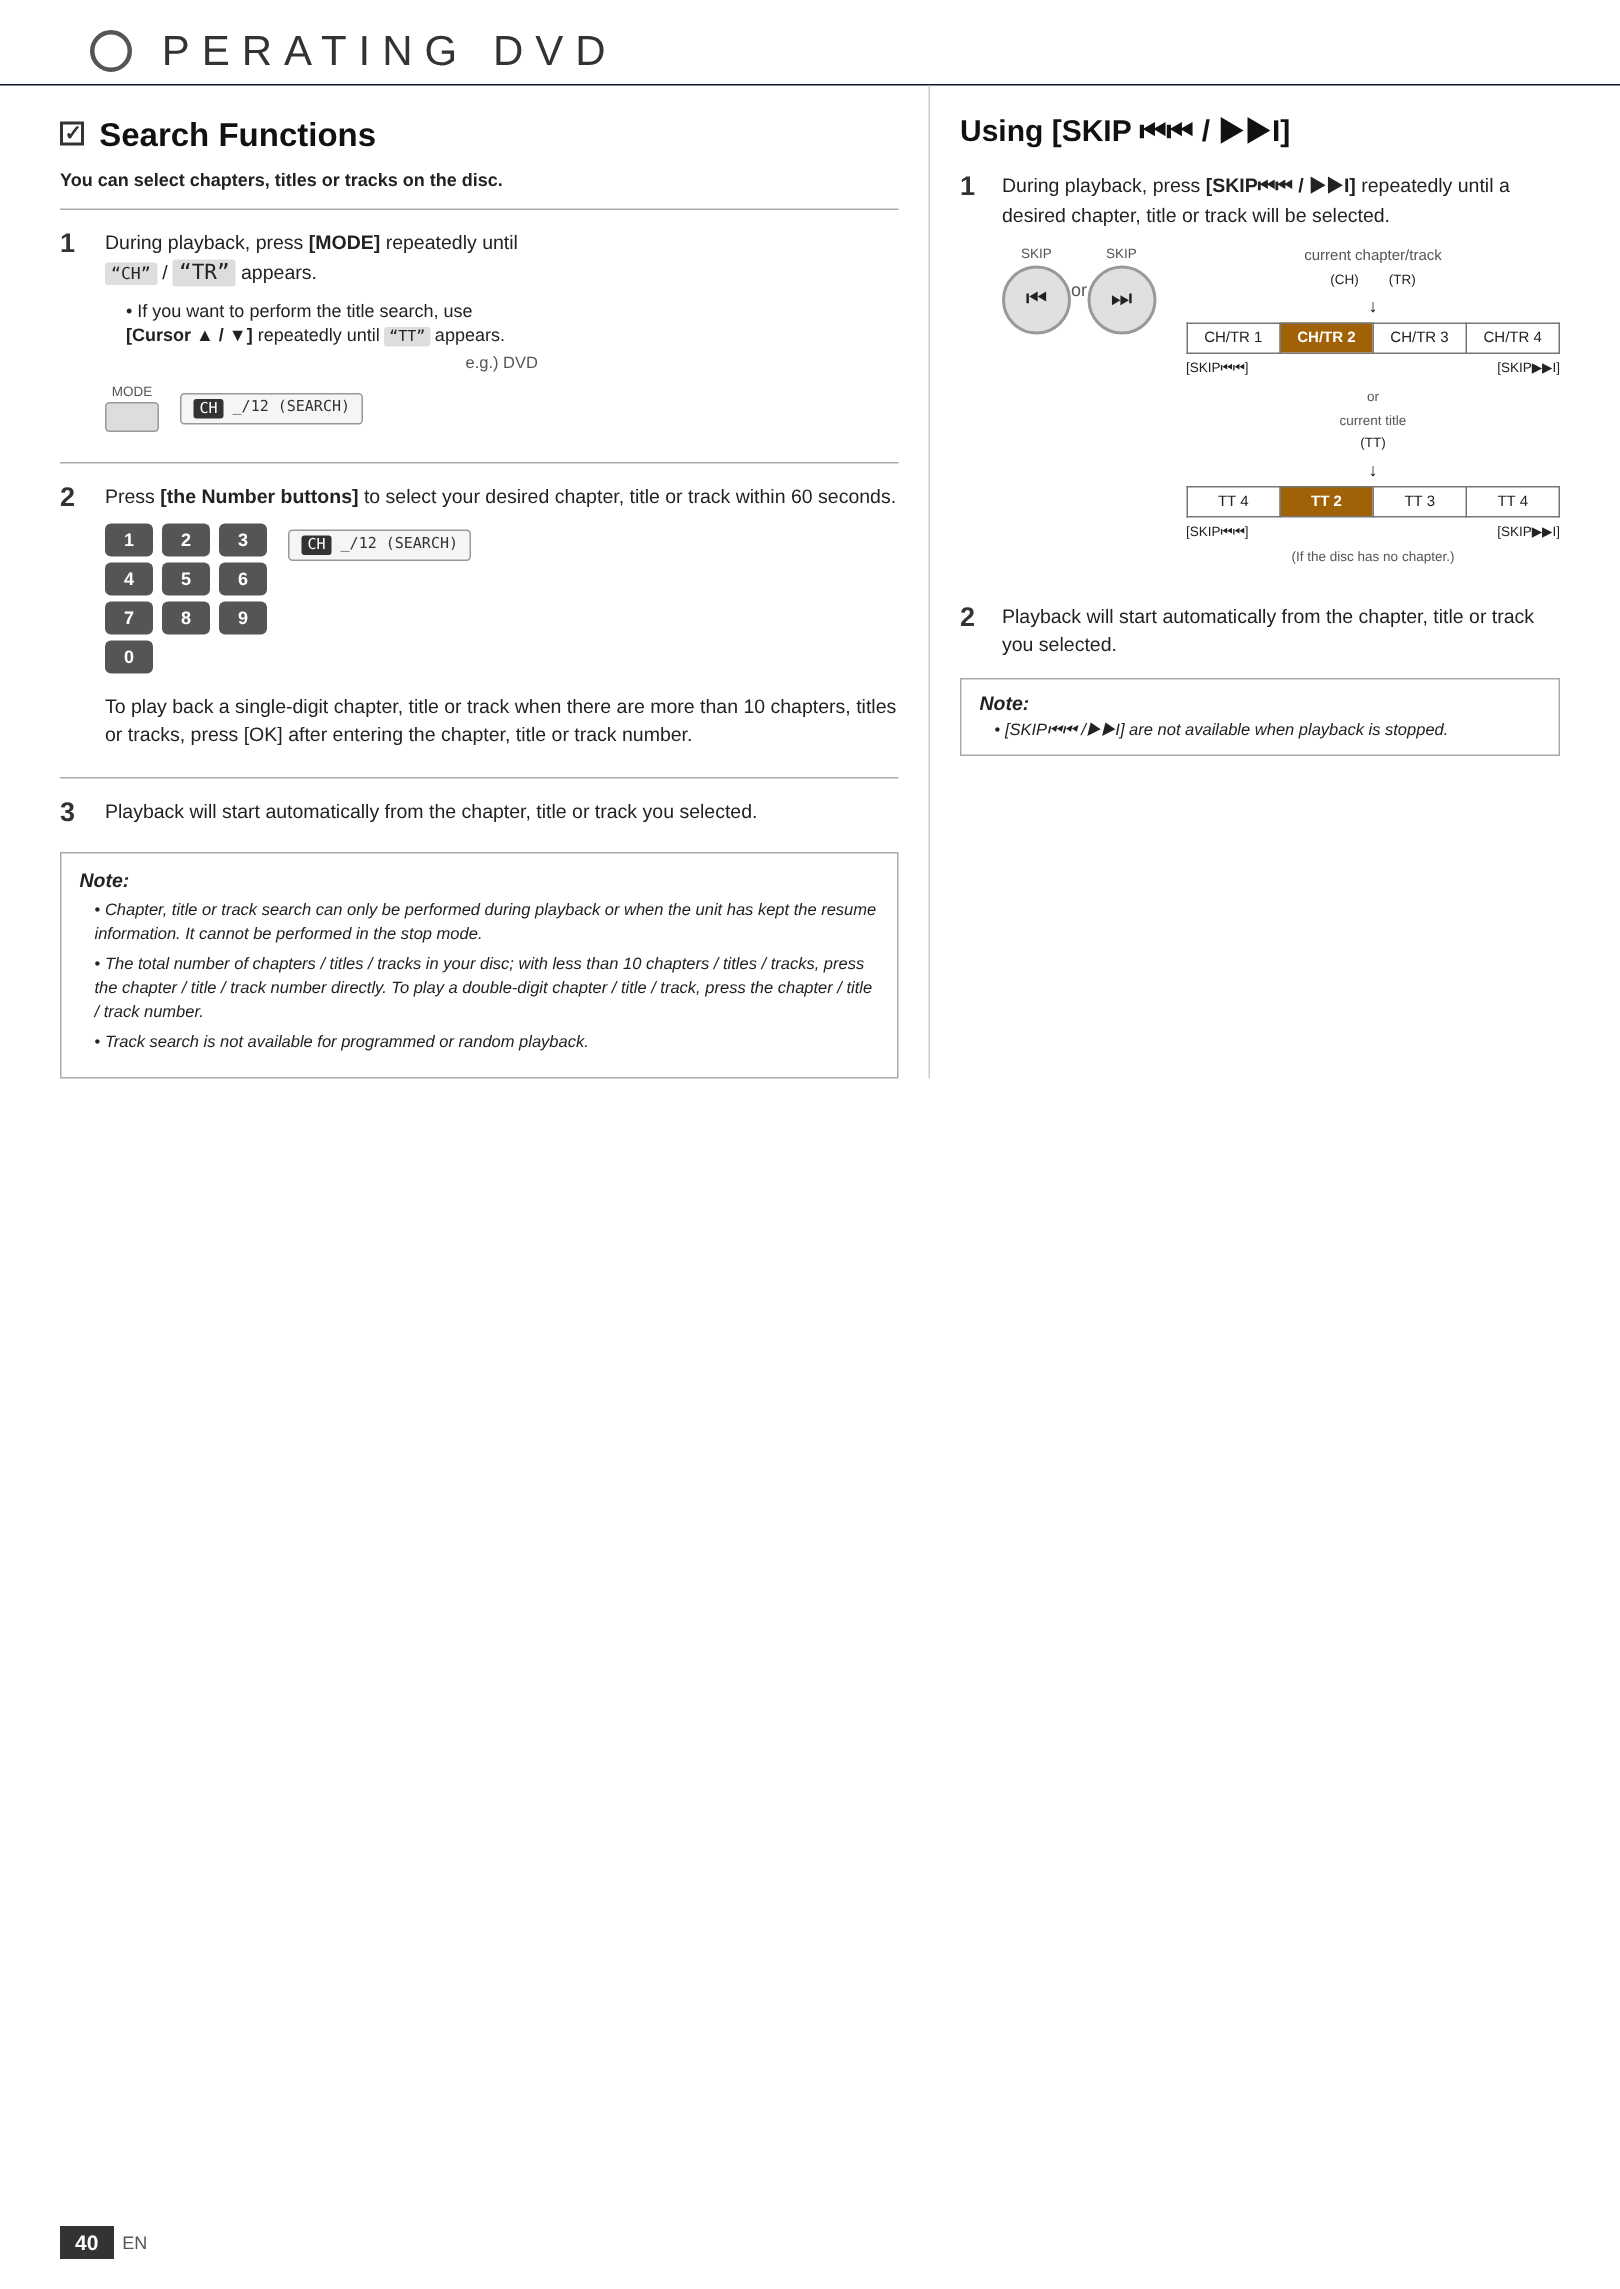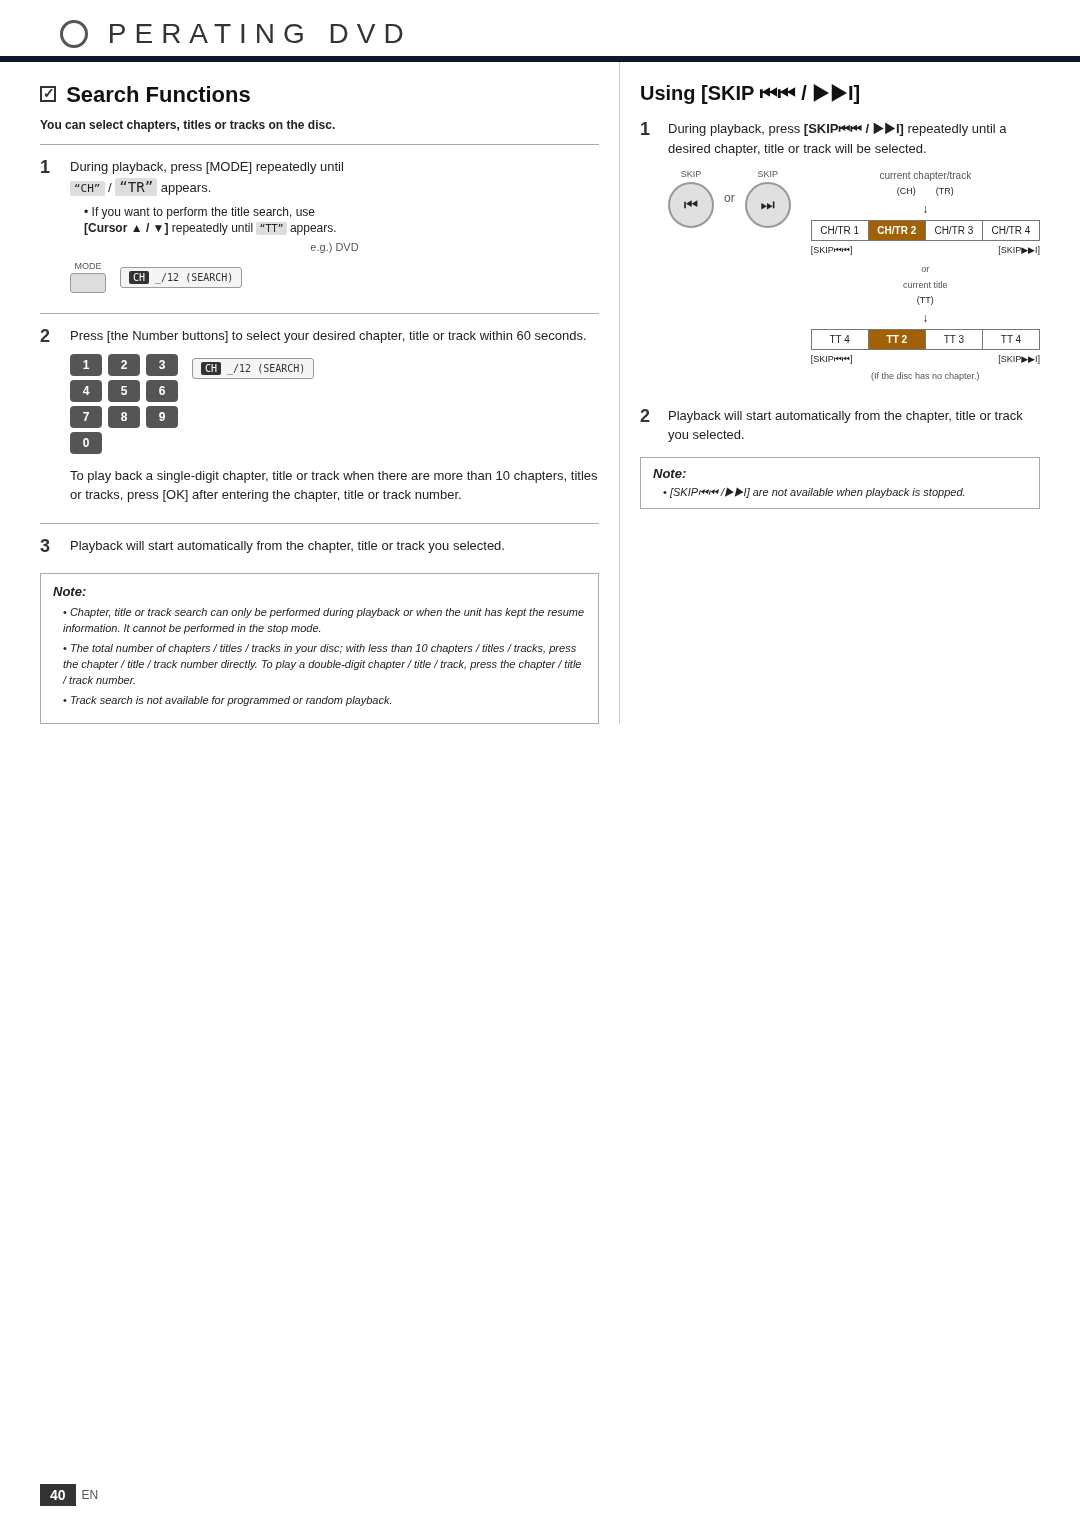--- a/index.html
+++ b/index.html
@@ -9,21 +9,21 @@
       background: #fff;
       font-family: Arial, Helvetica, sans-serif;
       font-size: 13px;
       color: #222;
       position: relative;
     }
 
     
     .page-header {
       padding: 18px 60px 0 60px;
-      border-bottom: 6px solid #0f172a;
+      border-bottom: 1px solid #0f172a;
       margin-bottom: 0;
       display: flex;
       align-items: flex-end;
       padding-bottom: 6px;
     }
     .header-title {
       font-size: 28px;
       font-weight: 300;
       letter-spacing: 8px;
       text-transform: uppercase;
@@ -131,21 +131,21 @@
     }
     .step-content {
       flex: 1;
     }
     .step-text {
       font-size: 13px;
       line-height: 1.5;
       margin-bottom: 6px;
     }
     .step-text strong, .step-text b {
-      font-weight: normal;
+      font-weight: bold;
     }
 
     
     .sub-bullet {
       font-size: 12px;
       padding-left: 14px;
       margin-bottom: 4px;
       line-height: 1.4;
     }
     .sub-bullet::before {
@@ -191,21 +191,21 @@
     .screen-display {
       background: #f5f5f5;
       border: 1px solid #999;
       border-radius: 3px;
       padding: 3px 8px;
       font-size: 10px;
       color: #333;
       font-family: monospace;
       min-width: 120px;
       display: flex;
-      align-items: center;
+      align-items: flex-start;
       gap: 6px;
     }
     .screen-display .highlight-box {
       background: #333;
       color: #fff;
       padding: 1px 4px;
       font-size: 10px;
       border-radius: 2px;
     }
 
@@ -515,21 +515,21 @@
     <div class="right-step">
       <div class="right-step-number">1</div>
       <div class="right-step-content">
         <div>
           During playback, press <strong>[SKIP⏮⏮ / ▶▶I]</strong> repeatedly until a desired chapter, title or track will be selected.
         </div>
 
         <div class="diagram-area">
 
           <div class="diagram-left">
-            <div style="display:flex;gap:10px;align-items:center;">
+            <div style="display:flex;align-items:center;">
               <div style="display:flex;flex-direction:column;align-items:center;">
                 <div class="skip-label-small">SKIP</div>
                 <div class="skip-btn-illus" style="font-size:16px;">⏮</div>
               </div>
               <div class="or-text">or</div>
               <div style="display:flex;flex-direction:column;align-items:center;">
                 <div class="skip-label-small">SKIP</div>
                 <div class="skip-btn-illus" style="font-size:16px;">⏭</div>
               </div>
             </div>

